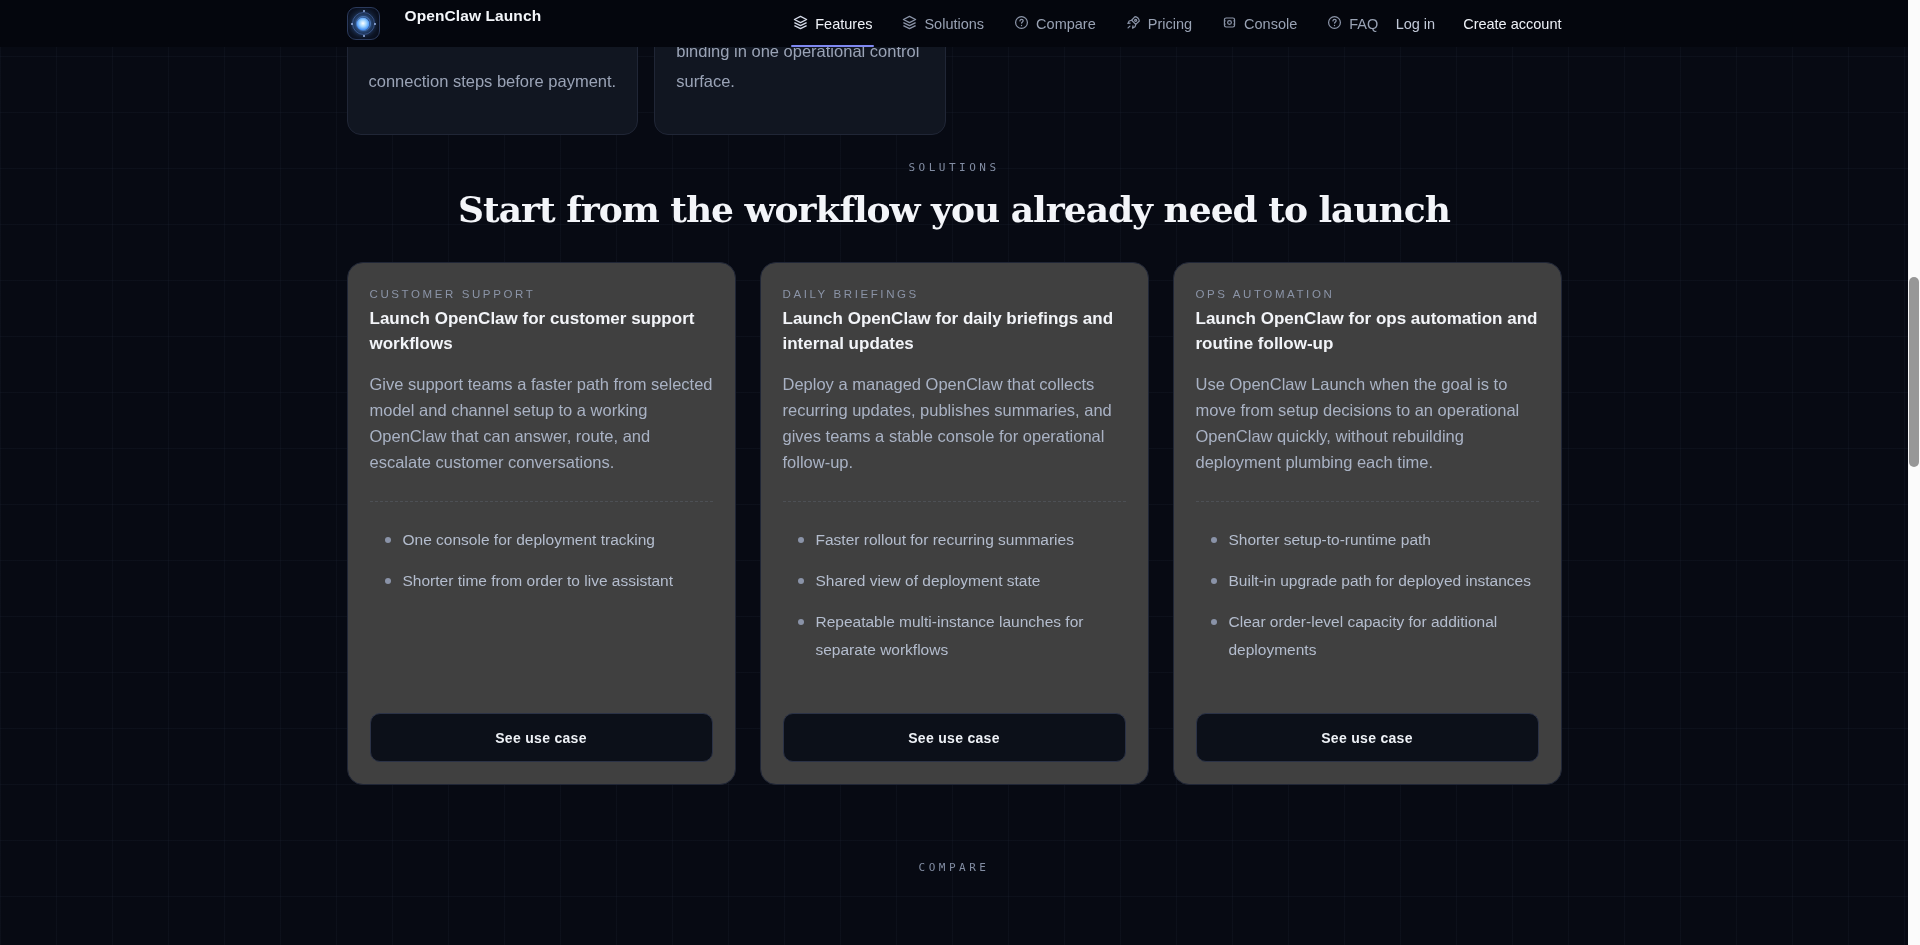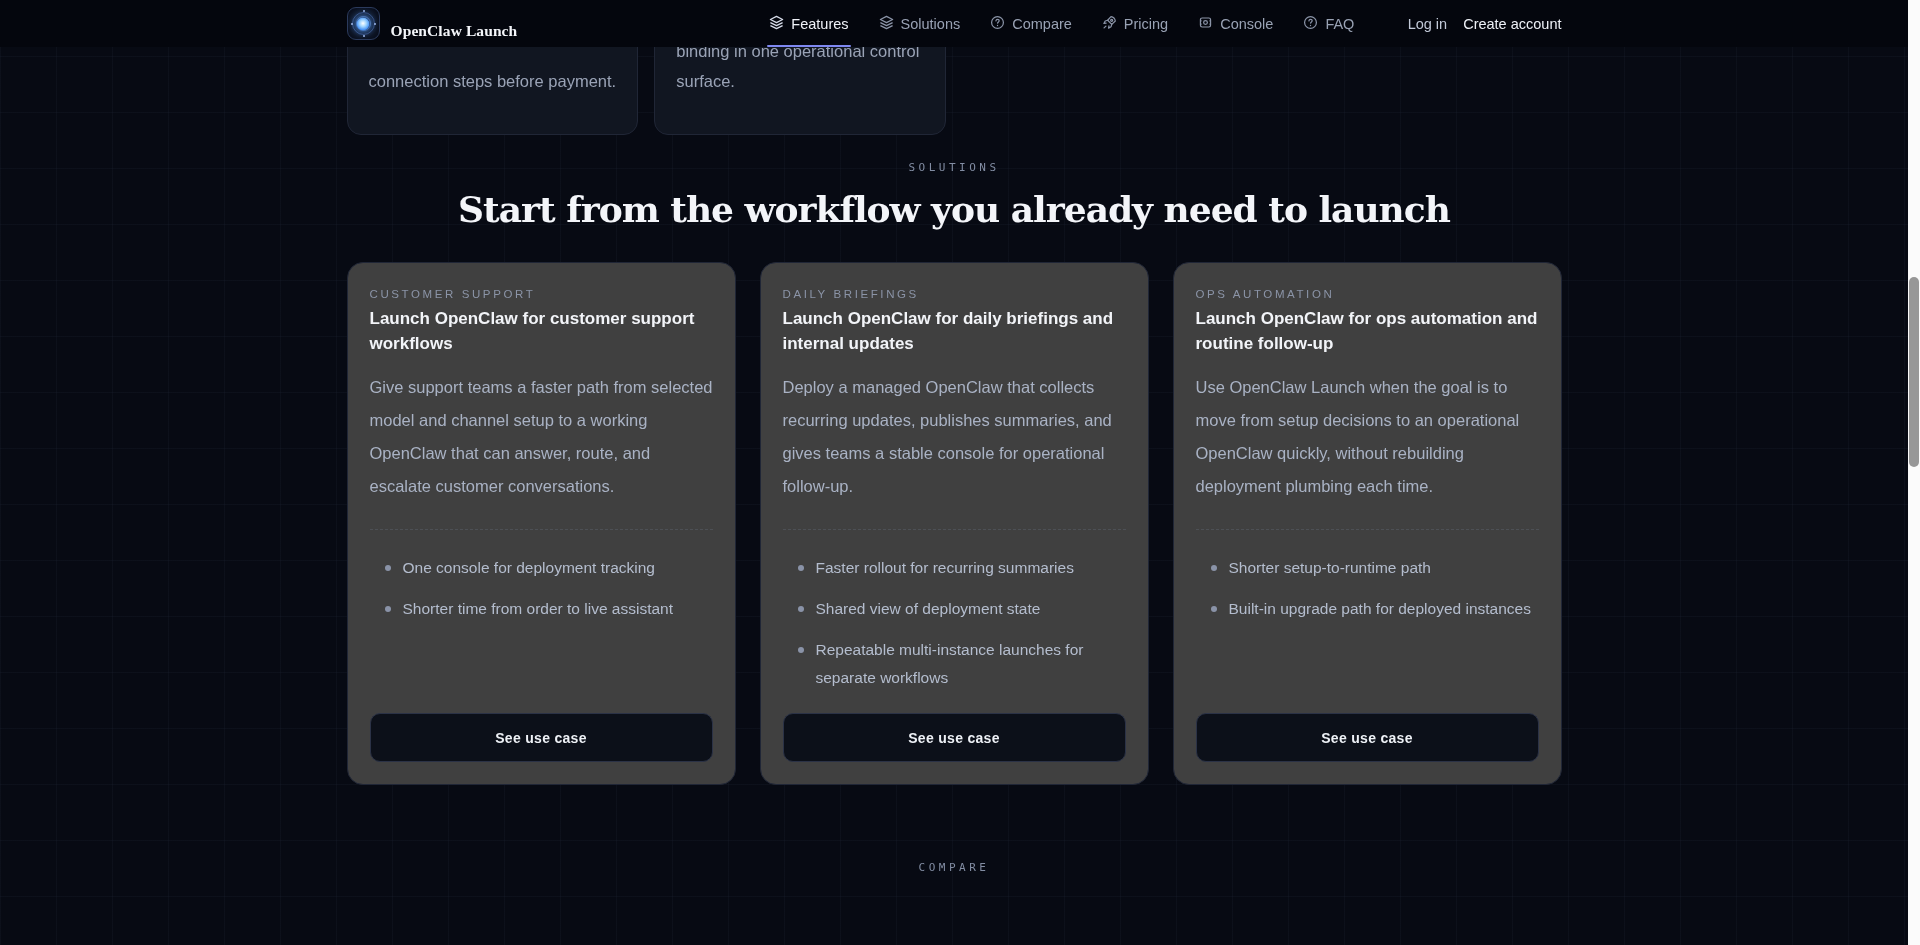--- a/index.html
+++ b/index.html
@@ -16,21 +16,21 @@
   }
   .page { position:relative; width:1908px; height:945px; overflow:hidden; }
   .container { width:1215px; margin:0 auto; position:relative; }
 
   
   .navbar {
     position:absolute; top:0; left:0; width:1908px; height:47px;
     background:#04060d; z-index:20;
   }
   .nav-inner { height:47px; display:flex; align-items:center; }
-  .brand { display:flex; align-items:flex-end; gap:11px; cursor:pointer;font-family:Liberation Serif, serif; }
+  .brand { display:flex; align-items:flex-start; gap:25px; cursor:pointer; }
   .logo {
     width:33px; height:33px; border-radius:9px; position:relative;
     background:radial-gradient(circle at 50% 45%, #142036 0%, #0a0f1d 70%);
     border:1px solid #2b3a5c; overflow:hidden;
   }
   .logo .ring1 { position:absolute; left:4px; top:4px; right:4px; bottom:4px;
     border:1px solid rgba(120,160,255,0.35); border-radius:50%; }
   .logo .ring2 { position:absolute; left:8px; top:8px; right:8px; bottom:8px;
     border:1px solid rgba(140,180,255,0.45); border-radius:50%; }
   .logo .core { position:absolute; left:50%; top:50%; width:13px; height:13px;
@@ -45,21 +45,21 @@
     display:flex; align-items:center; gap:7px; height:47px; position:relative;
     font-size:14.5px; color:#99a2b4; cursor:pointer; text-decoration:none;
   }
   .nav-item svg { width:15px; height:15px; stroke:#8b94a8; }
   .nav-item.active { color:#f0f2f8; }
   .nav-item.active svg { stroke:#d7dcea; }
   .nav-item.active::after {
     content:""; position:absolute; left:-2px; right:-2px; bottom:0; height:2px;
     background:#7f88f2; border-radius:1px;
   }
-  .auth { margin-left:auto; display:flex; align-items:center; gap:16px; }
+  .auth { margin-left:auto; display:flex; align-items:center; gap:28px; }
   .auth a { text-decoration:none; font-size:14.5px; cursor:pointer; }
   .login { color:#c2c9d8; }
   .signup { color:#eef1f7; }
 
   
   .frag-row {
     position:absolute; top:-70px; left:0; width:100%;
     display:grid; grid-template-columns:repeat(4,1fr); gap:16px; z-index:5;
   }
   .frag {
@@ -90,21 +90,21 @@
     border-radius:16px; padding:25px 22px 22px 22px;
     display:flex; flex-direction:column;
   }
   .card-eyebrow {
     font-size:11.5px; letter-spacing:2.6px; color:#8b94a7; font-weight:normal;
   }
   .card-title {
     margin-top:7px; font-size:17px; font-weight:bold; color:#f2f4f8; line-height:1.45;
   }
   .card-body {
-    margin-top:15px; font-size:16.5px; line-height:33px; color:#a9b2c4;
+    margin-top:15px; font-size:16.5px; line-height:26px; color:#a9b2c4;
   }
   .card-list {
     margin-top:26px; padding-top:24px; list-style:none;
     border-top:1px dashed rgba(150,165,200,0.16);
   }
   .card-list li {
     position:relative; padding-left:33px; margin-bottom:13px;
     font-size:15.5px; line-height:28px; color:#b4bdce;
   }
   .card-list li::before {
@@ -248,20 +248,21 @@
         <button class="card-cta">See use case</button>
       </div>
 
       <div class="card">
         <div class="card-eyebrow">OPS AUTOMATION</div>
         <div class="card-title">Launch OpenClaw for ops automation and routine follow-up</div>
         <p class="card-body">Use OpenClaw Launch when the goal is to move from setup decisions to an operational OpenClaw quickly, without rebuilding deployment plumbing each time.</p>
         <ul class="card-list">
           <li>Shorter setup-to-runtime path</li>
           <li>Built-in upgrade path for deployed instances</li>
+          <li>Clear order-level capacity for additional deployments</li>
         </ul>
         <button class="card-cta">See use case</button>
       </div>
 
     </div>
 
     <div class="eyebrow compare-eyebrow">COMPARE</div>
   </main>
 </div>
 

